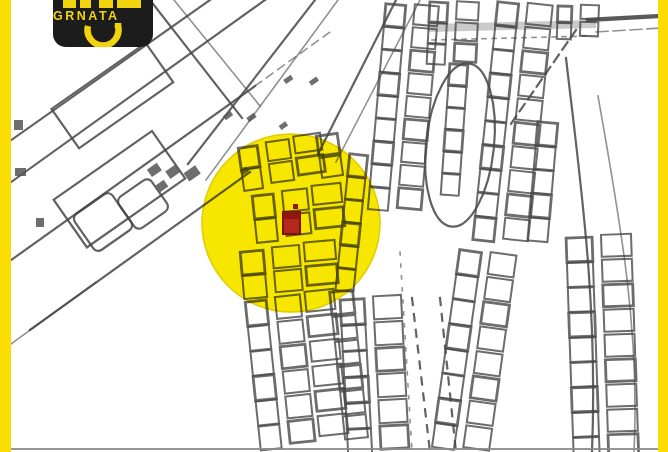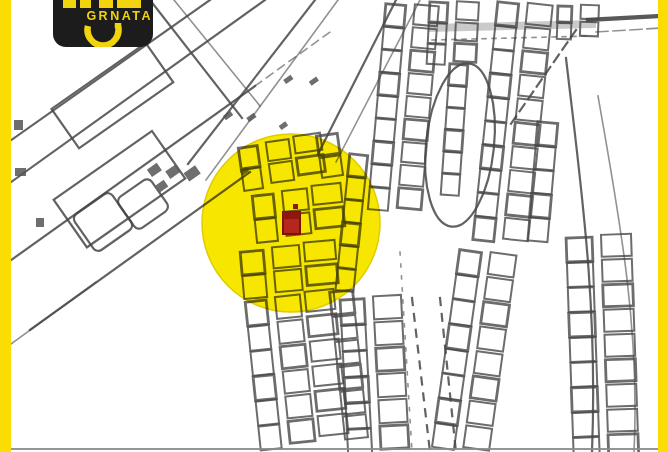--- a/index.html
+++ b/index.html
@@ -23,21 +23,21 @@
   .hl-circle{fill:var(--highlight-yellow,#f6e600);stroke:#e0cc00;stroke-width:1.5;mix-blend-mode:multiply;}
   .marker-body{fill:var(--marker-red,#b3271d);stroke:#801109;stroke-width:2;}
   .marker-dot{fill:#8f1710;}
 
   
   .logo{position:absolute;left:53px;top:0;width:100px;height:47px;
         background:var(--logo-bg,#1c1c1c);border-radius:0 0 13px 13px;z-index:7;}
   .logo .cut{position:absolute;top:0;height:8px;background:var(--logo-yellow,#f2d40e);}
   .cut.c1{left:10px;width:13px;} .cut.c2{left:27px;width:11px;}
   .cut.c3{left:46px;width:14px;} .cut.c4{left:64px;width:24px;}
-  .logo .brand{position:absolute;top:9px;left:0;width:100%;text-align:right;
+  .logo .brand{position:absolute;top:9px;left:0;width:100%;text-align:left;
         color:var(--logo-yellow,#f2d40e);font-size:12.5px;font-weight:bold;letter-spacing:2.5px;}
   .logo .smile{position:absolute;left:30px;top:22px;}
 </style>
 </head>
 <body>
 
 <div class="stage">
 
   <svg class="map" width="668" height="452" viewBox="0 0 668 452">
 

